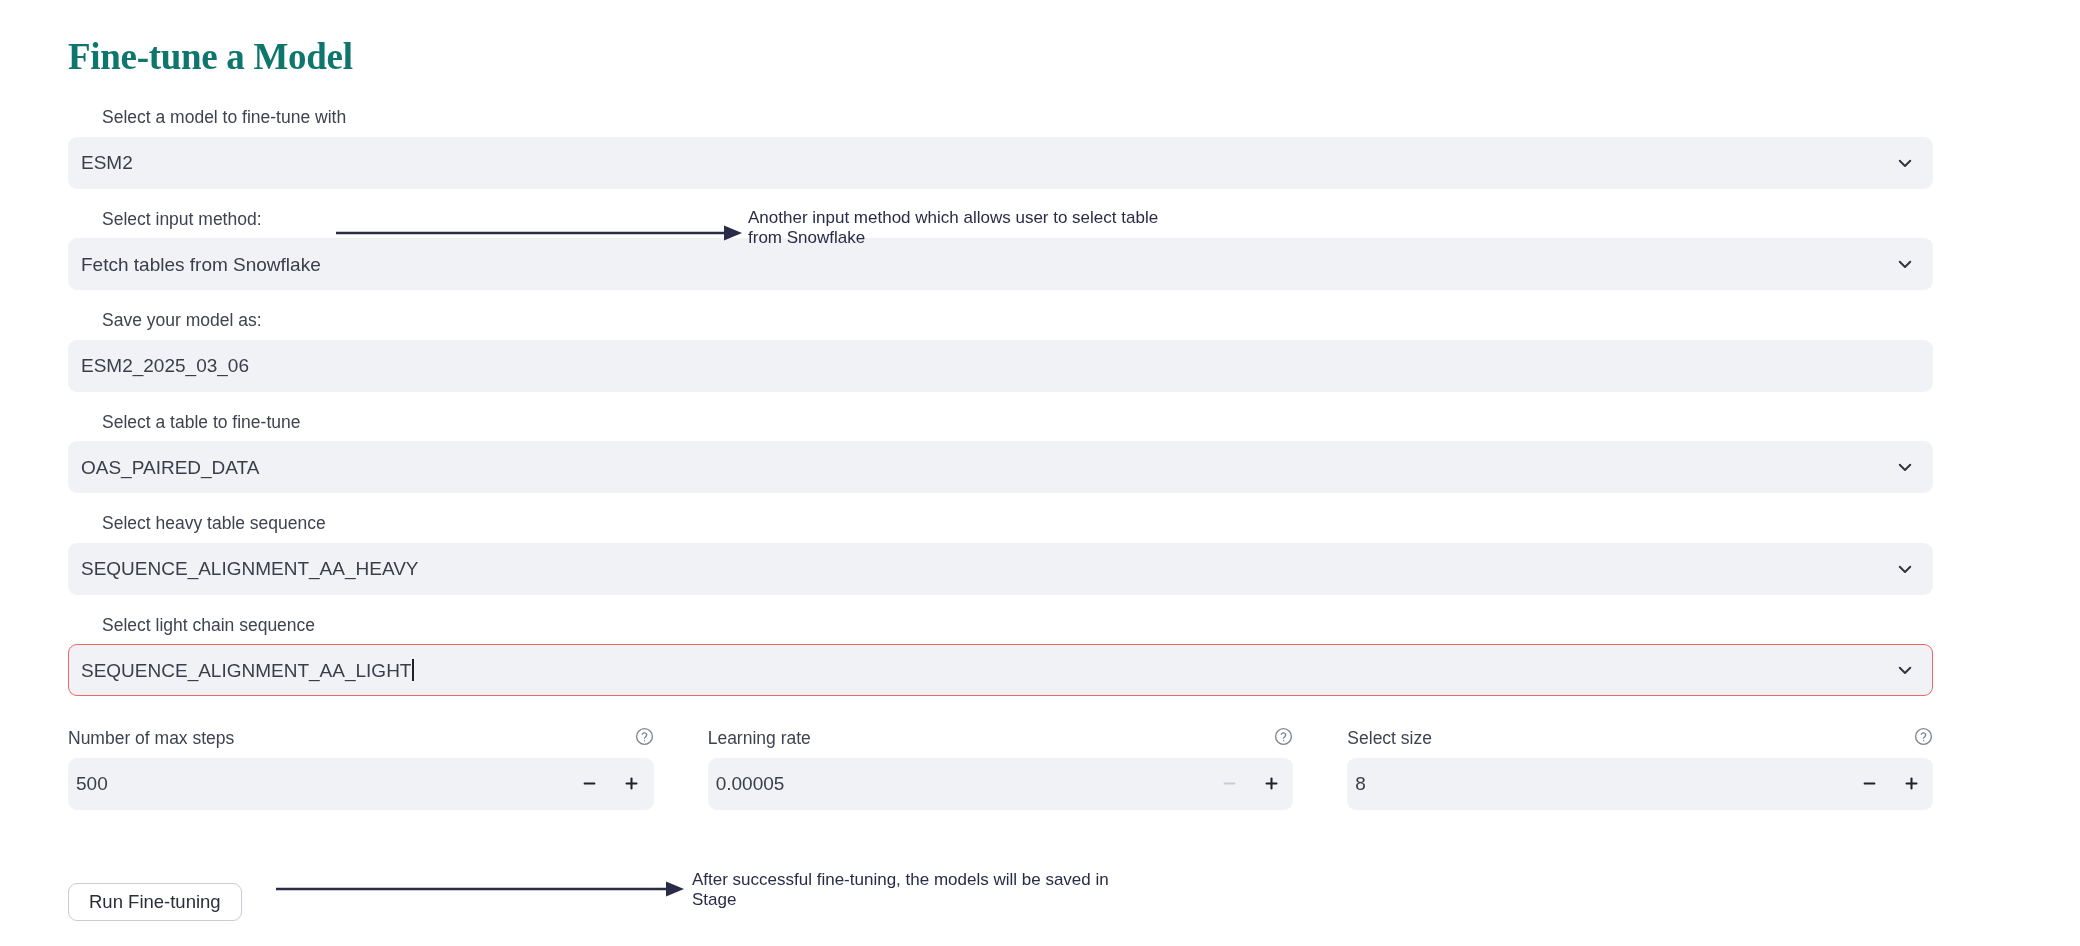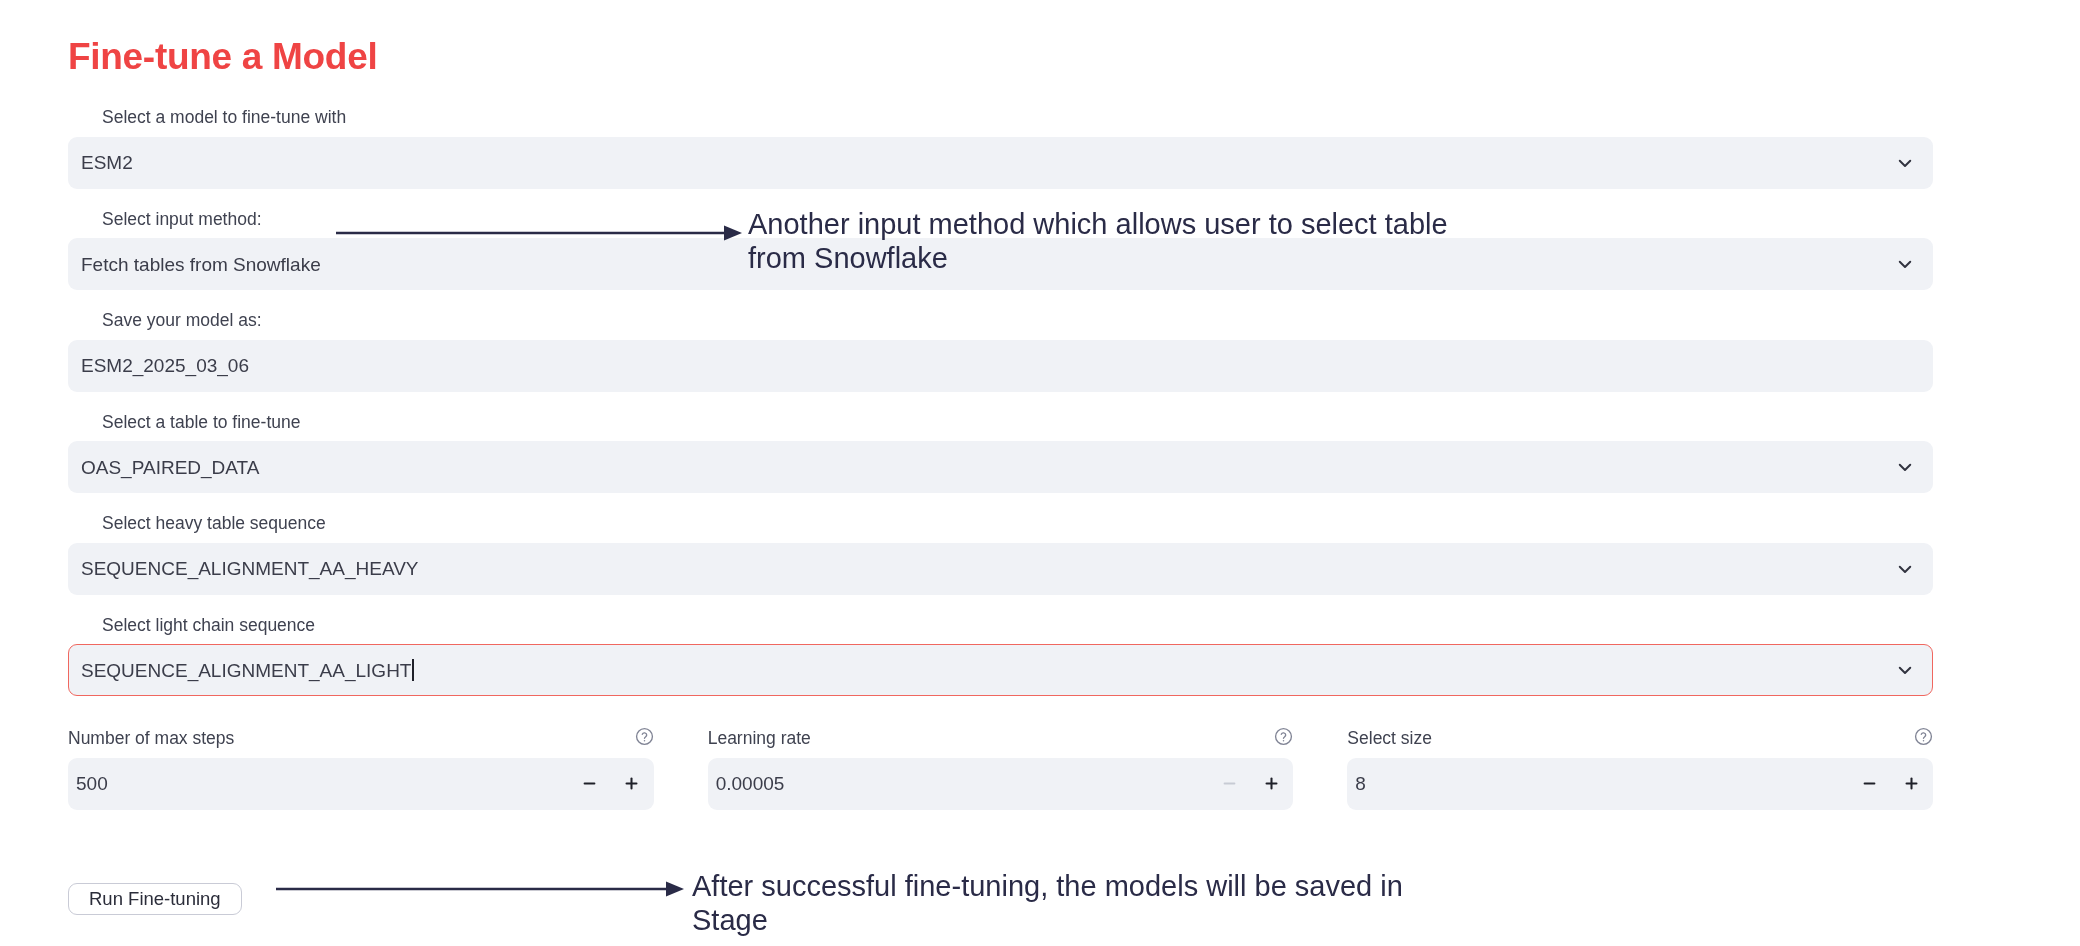--- a/index.html
+++ b/index.html
@@ -25,22 +25,23 @@
   }
 
   
   .page-title {
     position: absolute;
     left: 68px;
     top: 8px;
     font-size: 37px;
     font-weight: bold;
     letter-spacing: -0.3px;
-    color: #ef4444;
+    color: #0f766e;
     line-height: 1.3;
+    font-family: Liberation Serif, serif;
   }
 
   
   .form-col {
     position: absolute;
     left: 68px;
     top: 105px;
     width: 1865px;
   }
 
@@ -174,40 +175,40 @@
     color: #c7cbd4;
     cursor: default;
   }
   .stepper svg { display: block; }
 
   
   .run-btn {
     position: absolute;
     left: 68px;
     top: 883px;
-    height: 32px;
+    height: 38px;
     padding: 12px 20px;
     background: #ffffff;
     border: 1.3px solid #c9cbd6;
     border-radius: 9px;
     color: #2b2d3a;
     font-size: 18.5px;
     font-family: "Liberation Sans", sans-serif;
     display: flex;
     align-items: center;
     justify-content: center;
     cursor: pointer;
     box-sizing: border-box;
   }
 
   
   .annotation {
     position: absolute;
     color: #2a2b47;
-    font-size: 29px;
+    font-size: 17px;
     line-height: 1.17;
     white-space: pre-line;
   }
   #annotation-1 { left: 748px; top: 208px; }
   #annotation-2 { left: 692px; top: 870px; }
 
   .anno-arrow {
     position: absolute;
     pointer-events: none;
   }

